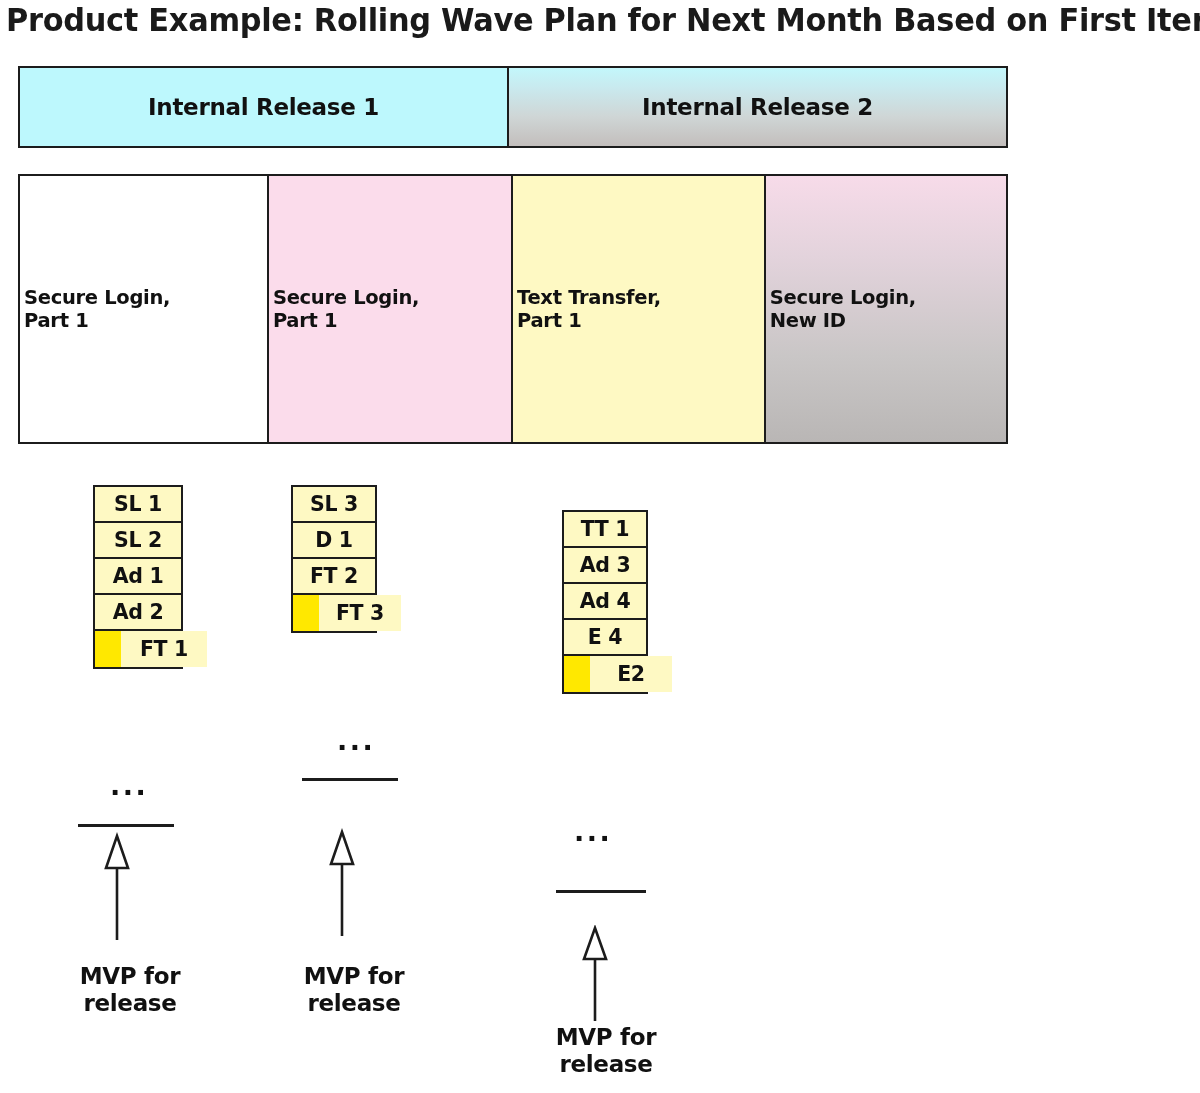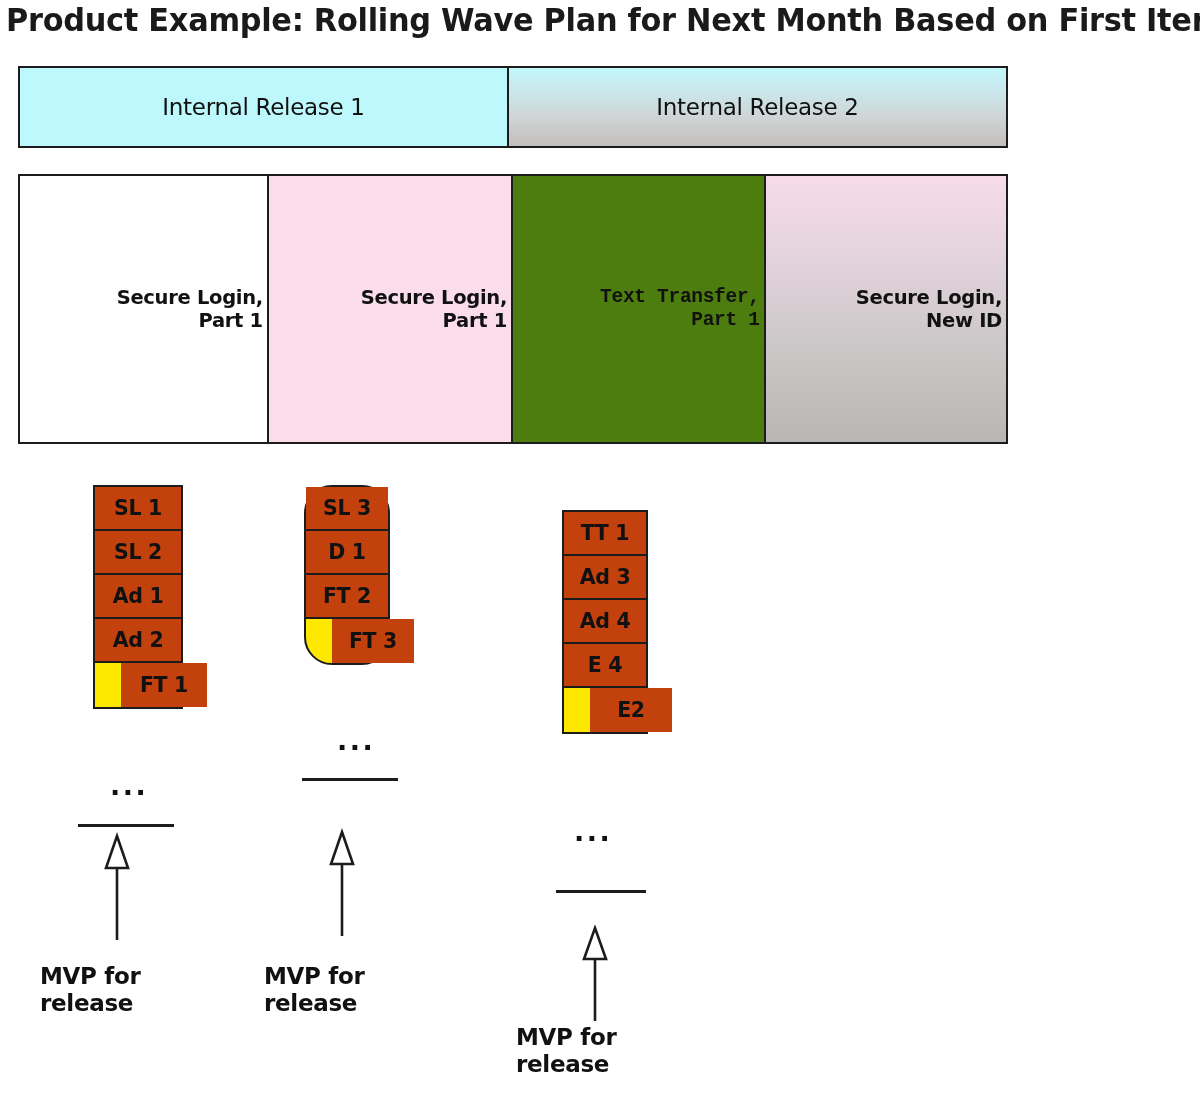--- a/index.html
+++ b/index.html
@@ -45,21 +45,21 @@
     height: 82px;
     display: flex;
     border: 2.5px solid #1c1c1c;
     box-sizing: border-box;
   }
   .release-cell {
     display: flex;
     align-items: center;
     justify-content: center;
     font-size: 23px;
-    font-weight: normal;
+    font-weight: bold;
     color: #111;
     box-sizing: border-box;
   }
   .release-cell.r1 {
     width: 49.6%;
     background: #bdf8fd;
     border-right: 2.5px solid #1c1c1c;
   }
   .release-cell.r2 {
     width: 50.4%;
@@ -72,58 +72,58 @@
     position: absolute;
     left: 18px;
     top: 174px;
     width: 990px;
     height: 270px;
     border-collapse: collapse;
     table-layout: fixed;
   }
   #feature-table td {
     border: 2.2px solid #1c1c1c;
-    text-align: right;
+    text-align: left;
     vertical-align: middle;
     font-size: 19.5px;
     font-weight: bold;
     color: #111;
     line-height: 1.18;
     padding: 2px 4px;
   }
   .col-white  { background: #ffffff; width: 25.2%; }
   .col-pink   { background: #fbdceb; width: 24.7%; }
-  .col-pink2  { background: #4d7c0f; width: 25.6%; font-family: Liberation Mono, monospace; }
+  .col-pink2  { background: #fef9c3; width: 25.6%; }
   .col-grad   { width: 24.5%;
                 background: linear-gradient(to bottom, #f7dbe9 0%, #e3d3dc 30%, #c9c6c6 68%, #b9b6b5 100%); }
 
   
   .stack {
     position: absolute;
     border: 2.5px solid #1c1c1c;
     box-sizing: content-box;
     background: #ffe800;
   }
   .card {
     width: 100%;
-    height: 44px;
+    height: 36px;
     box-sizing: border-box;
-    background: #c2410c;
+    background: #fef9c3;
     display: flex;
     align-items: center;
     justify-content: center;
     font-size: 20.5px;
     font-weight: bold;
     color: #111;
     border-bottom: 2.5px solid #1c1c1c;
   }
   .card:last-child { border-bottom: none; margin-left: 26px; }
 
   #stack-1 { left: 93px;  top: 485px; width: 86px; }
-  #stack-2 { left: 304px; top: 485px; width: 82px; border-radius: 28px; }
+  #stack-2 { left: 291px; top: 485px; width: 82px; }
   #stack-3 { left: 562px; top: 510px; width: 82px; }
 
   
   .ellipsis {
     position: absolute;
     font-size: 27px;
     font-weight: bold;
     color: #111;
     letter-spacing: 2.5px;
     line-height: 1;
@@ -131,20 +131,21 @@
   .cutline {
     position: absolute;
     height: 3px;
     background: #1c1c1c;
   }
   .arrow {
     position: absolute;
   }
   .mvp-label {
     position: absolute;
+    text-align: center;
     font-size: 23px;
     font-weight: bold;
     color: #111;
     line-height: 1.16;
     white-space: nowrap;
   }
 
   
   #ellipsis-1 { left: 110px; top: 772px; }
   #cutline-1  { left: 78px;  top: 824px; width: 96px; }

